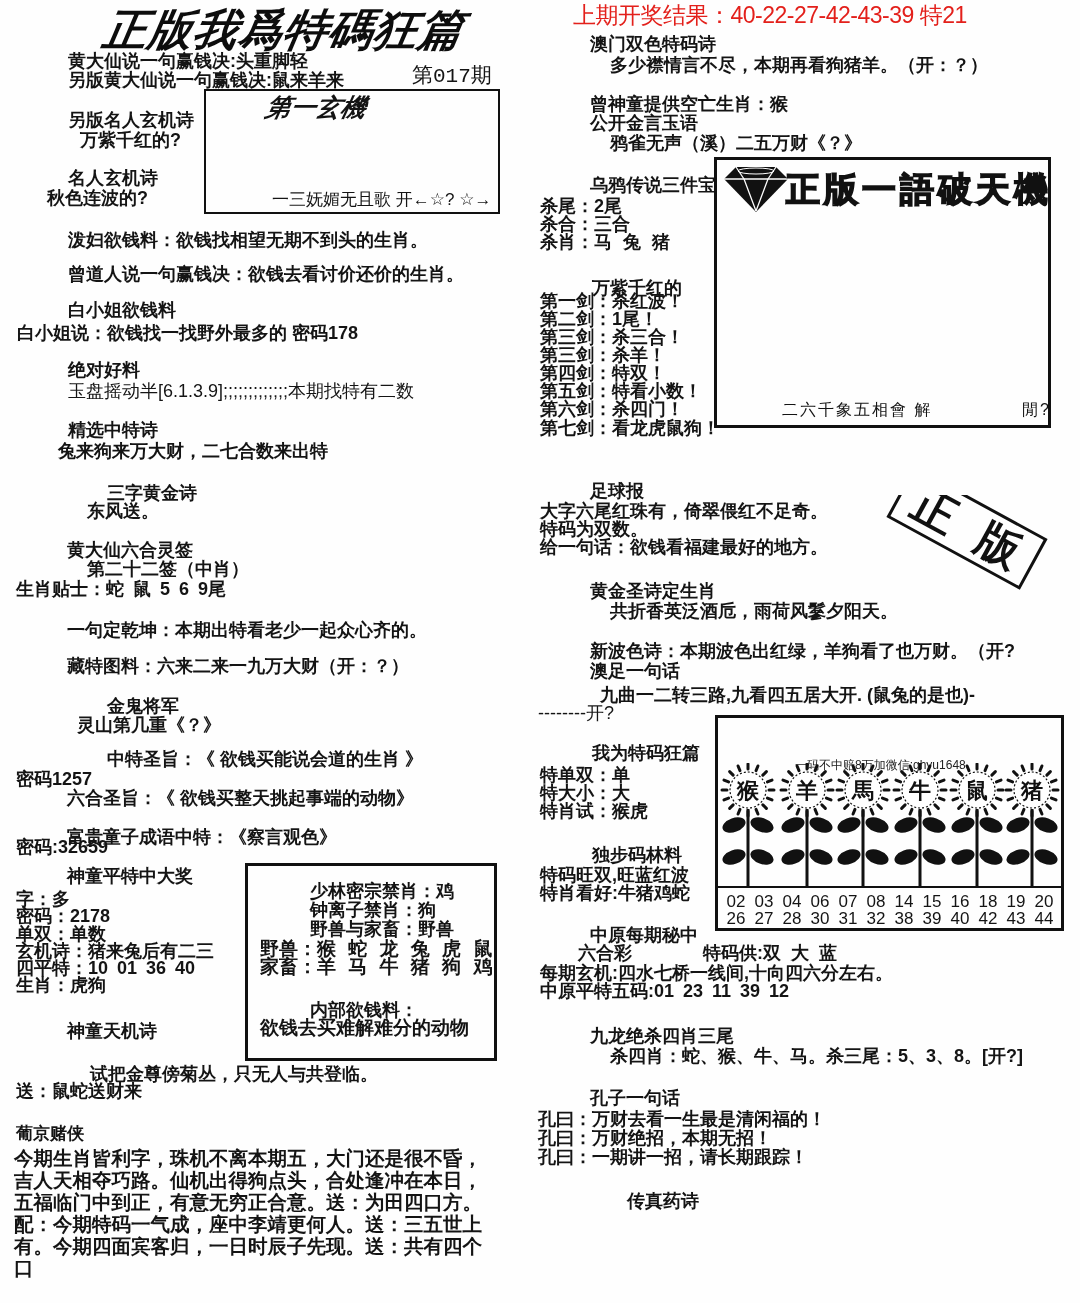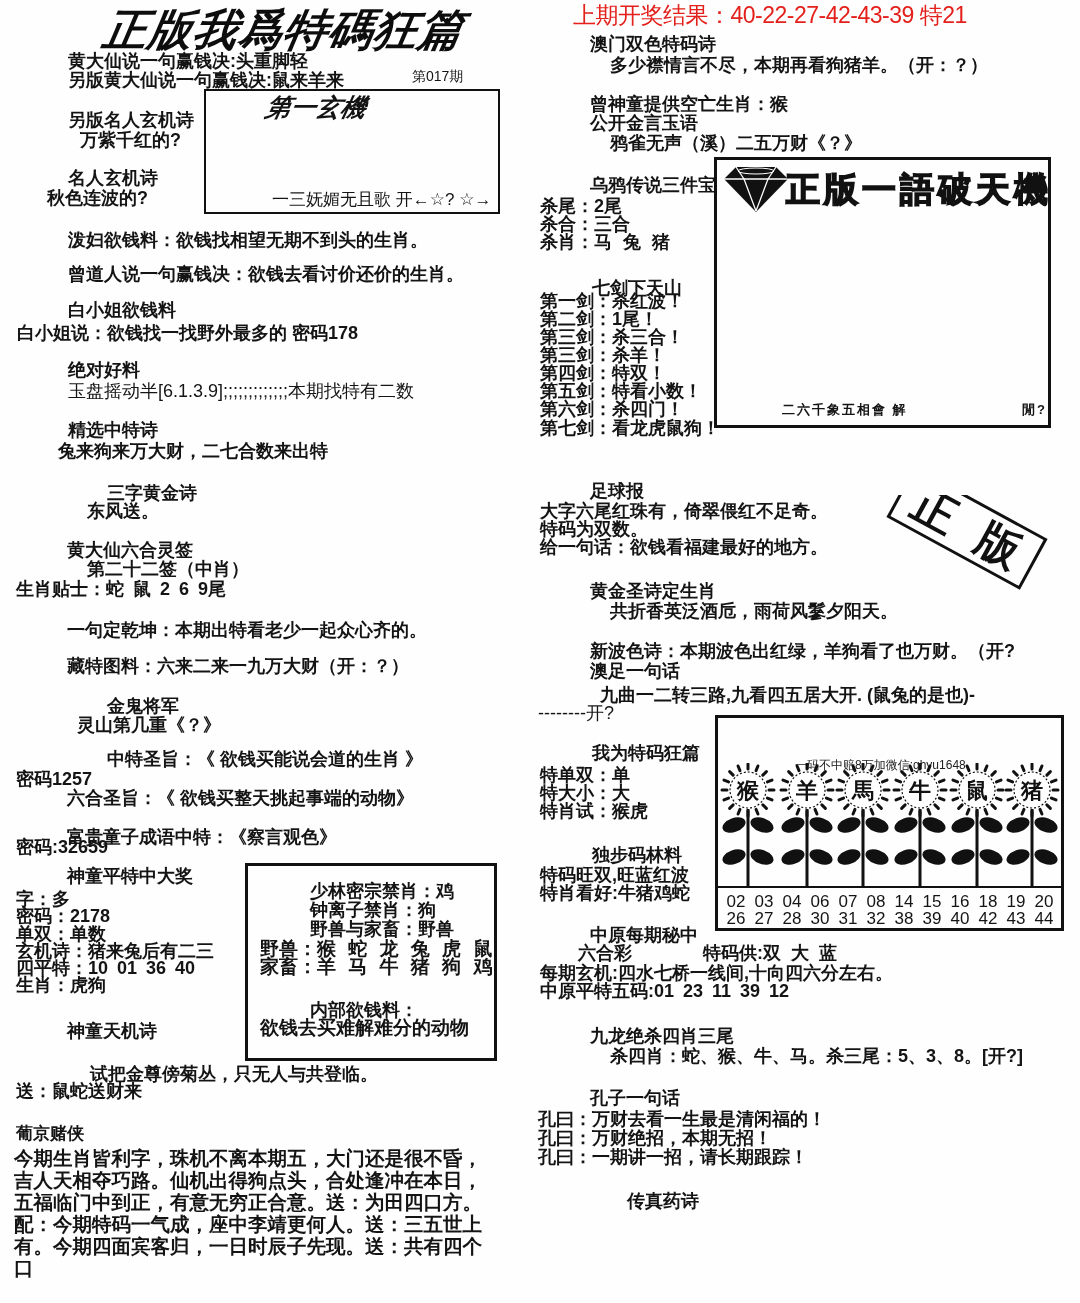--- a/index.html
+++ b/index.html
@@ -4,30 +4,30 @@
 <style>
   html, body { margin:0; padding:0; background:#ffffff; }
   .page { position:relative; width:1080px; height:1303px; background:#fefefe; overflow:hidden;
           font-family:"Liberation Sans", "DejaVu Sans", sans-serif; color:#141414; }
   .t { position:absolute; white-space:nowrap; font-size:18px; line-height:19px; font-weight:bold; }
   .t.sm { font-size:17px; line-height:15px; }
   .t.para { font-size:19.5px; line-height:22px; font-weight:bold; }
   .t.w19 { font-size:19px; line-height:20px; }
   .main-title { position:absolute; left:104px; top:6px; font-size:44px; line-height:48px; font-weight:bold;
                 font-style:italic; letter-spacing:1px; transform:skewX(-10deg); white-space:nowrap; color:#0d0d0d; }
-  .issue { position:absolute; left:412px; top:65px; font-size:14px; line-height:23px; white-space:nowrap; }
+  .issue { position:absolute; left:412px; top:65px; font-size:21px; line-height:23px; white-space:nowrap;font-family:Liberation Mono, monospace; }
   .result { position:absolute; left:573px; top:2px; font-size:23px; line-height:26px; white-space:nowrap;
             letter-spacing:-0.5px; }
   .box { position:absolute; border:3px solid #111; box-sizing:border-box; background:transparent; }
   .box.thin { border-width:2px; }
   .box-title-italic { position:absolute; font-size:25px; line-height:27px; font-weight:bold; font-style:italic;
                       transform:skewX(-12deg); white-space:nowrap; }
   .outlined { position:absolute; white-space:nowrap; color:#ffffff; -webkit-text-stroke:1.6px #111;
               font-weight:bold; }
-  .tiny { position:absolute; font-size:13px; line-height:12px; font-weight:bold; white-space:nowrap; letter-spacing:2px; }
+  .tiny { position:absolute; font-size:16px; line-height:12px; font-weight:normal; white-space:nowrap; letter-spacing:2px; }
   .stamp-clip { position:absolute; left:870px; top:495px; width:210px; height:100px; overflow:hidden; }
   .stamp { position:absolute; left:21px; top:4px; width:152px; height:58px; border:3px solid #111; box-sizing:border-box;
            transform:rotate(28.6deg); display:flex; align-items:center; justify-content:space-around; }
   .stamp span { font-size:44px; line-height:46px; font-weight:bold; color:#111; }
   .sf-title { position:absolute; left:748px; top:718px; font-size:37px; line-height:40px; letter-spacing:2px;
               color:#fff; -webkit-text-stroke:2.2px #111; font-weight:bold; white-space:nowrap;
               text-shadow:0 0 4px #777; }
   .sf-sub { position:absolute; left:795px; top:759px; font-size:12px; line-height:13px; white-space:nowrap; color:#222; }
   .flower { position:absolute; top:763px; width:56px; height:124px; }
   .nums { position:absolute; left:722px; width:336px; display:grid; grid-template-columns:repeat(12, 1fr);
@@ -59,21 +59,21 @@
   <div class="t" style="left:17px;top:324px">白小姐说：欲钱找一找野外最多的 密码178</div>
   <div class="t" style="left:68px;top:361px">绝对好料</div>
   <div class="t" style="left:68px;top:382px;font-weight:normal">玉盘摇动半[6.1.3.9];;;;;;;;;;;;;本期找特有二数</div>
   <div class="t" style="left:68px;top:421px">精选中特诗</div>
   <div class="t" style="left:58px;top:442px">兔来狗来万大财，二七合数来出特</div>
 
   <div class="t" style="left:107px;top:484px">三字黄金诗</div>
   <div class="t" style="left:87px;top:502px">东风送。</div>
   <div class="t" style="left:67px;top:541px">黄大仙六合灵签</div>
   <div class="t" style="left:87px;top:560px">第二十二签（中肖）</div>
-  <div class="t" style="left:16px;top:580px;word-spacing:4px">生肖贴士：蛇 鼠 2 6 9尾</div>
+  <div class="t" style="left:16px;top:580px;word-spacing:4px">生肖贴士：蛇 鼠 5 6 9尾</div>
   <div class="t" style="left:67px;top:621px">一句定乾坤：本期出特看老少一起众心齐的。</div>
   <div class="t" style="left:67px;top:657px">藏特图料：六来二来一九万大财（开：？）</div>
 
   <div class="t" style="left:107px;top:697px">金鬼将军</div>
   <div class="t" style="left:77px;top:716px">灵山第几重《？》</div>
   <div class="t" style="left:107px;top:750px">中特圣旨：《 欲钱买能说会道的生肖 》</div>
   <div class="t" style="left:16px;top:770px">密码1257</div>
   <div class="t" style="left:67px;top:789px">六合圣旨：《 欲钱买整天挑起事端的动物》</div>
   <div class="t" style="left:16px;top:838px">密码:32659</div>
   <div class="t" style="left:67px;top:828px">富贵童子成语中特：《察言观色》</div>
@@ -126,21 +126,21 @@
     <line x1="14" y1="2" x2="22" y2="14" stroke="#fff" stroke-width="1.3"></line>
     <line x1="54" y1="2" x2="46" y2="14" stroke="#fff" stroke-width="1.3"></line>
     <line x1="22" y1="14" x2="34" y2="46" stroke="#fff" stroke-width="1.3"></line>
     <line x1="46" y1="14" x2="34" y2="46" stroke="#fff" stroke-width="1.3"></line>
     <ellipse cx="34" cy="6" rx="18" ry="3" fill="none" stroke="#fff" stroke-width="1"></ellipse>
   </svg>
   <div class="outlined" style="left:786px;top:170px;font-size:34px;line-height:38px;letter-spacing:4px">正版一語破天機</div>
   <div class="tiny" style="left:782px;top:404px">二六千象五相會 解</div>
   <div class="tiny" style="left:1022px;top:404px">閒?</div>
 
-  <div class="t" style="left:592px;top:279px">七剑下天山</div>
+  <div class="t" style="left:592px;top:279px">万紫千红的</div>
   <div class="t" style="left:540px;top:292px">第一剑：杀红波！</div>
   <div class="t" style="left:540px;top:310px">第二剑：1尾！</div>
   <div class="t" style="left:540px;top:328px">第三剑：杀三合！</div>
   <div class="t" style="left:540px;top:346px">第三剑：杀羊！</div>
   <div class="t" style="left:540px;top:364px">第四剑：特双！</div>
   <div class="t" style="left:540px;top:382px">第五剑：特看小数！</div>
   <div class="t" style="left:540px;top:400px">第六剑：杀四门！</div>
   <div class="t" style="left:540px;top:419px">第七剑：看龙虎鼠狗！</div>
 
   <div class="t" style="left:590px;top:482px">足球报</div>

